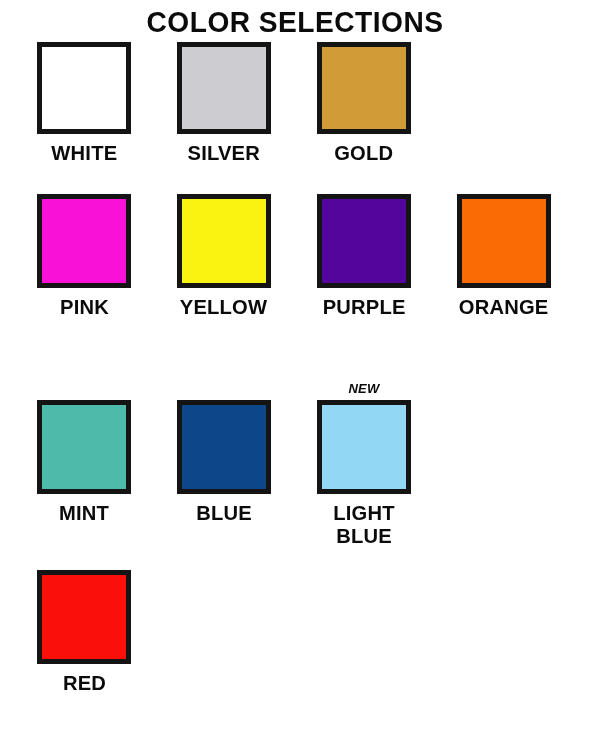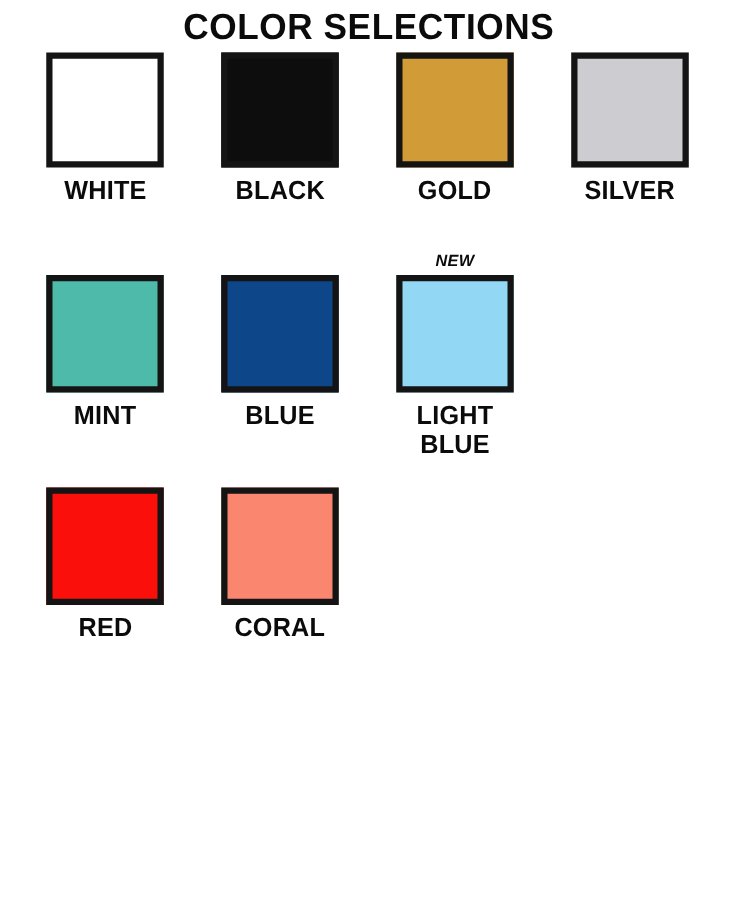--- a/index.html
+++ b/index.html
@@ -104,35 +104,52 @@
   <div class="swatch-grid">
 
     <div class="swatch-row row-1">
       <div class="swatch-cell">
 
         <div class="swatch-box" style="background: rgb(255, 255, 255); border-color: rgb(20, 20, 20);"></div>
         <div class="swatch-label">WHITE</div>
       </div>
       <div class="swatch-cell">
 
-        <div class="swatch-box" style="background: rgb(13, 13, 13); border-color: rgb(20, 20, 20);"></div>
-        <div class="swatch-label">BLACK</div>
+        <div class="swatch-box" style="background: rgb(204, 204, 209); border-color: rgb(20, 20, 20);"></div>
+        <div class="swatch-label">SILVER</div>
       </div>
       <div class="swatch-cell">
 
         <div class="swatch-box" style="background: rgb(209, 155, 56); border-color: rgb(20, 20, 20);"></div>
         <div class="swatch-label">GOLD</div>
       </div>
+    </div>
+
+    <div class="swatch-row row-2">
       <div class="swatch-cell">
 
-        <div class="swatch-box" style="background: rgb(204, 204, 209); border-color: rgb(20, 20, 20);"></div>
-        <div class="swatch-label">SILVER</div>
+        <div class="swatch-box" style="background: rgb(250, 17, 216); border-color: rgb(20, 20, 20);"></div>
+        <div class="swatch-label">PINK</div>
+      </div>
+      <div class="swatch-cell">
+
+        <div class="swatch-box" style="background: rgb(250, 242, 17); border-color: rgb(20, 20, 20);"></div>
+        <div class="swatch-label">YELLOW</div>
+      </div>
+      <div class="swatch-cell">
+
+        <div class="swatch-box" style="background: rgb(84, 5, 155); border-color: rgb(20, 20, 20);"></div>
+        <div class="swatch-label">PURPLE</div>
+      </div>
+      <div class="swatch-cell">
+
+        <div class="swatch-box" style="background: rgb(251, 107, 5); border-color: rgb(20, 20, 20);"></div>
+        <div class="swatch-label">ORANGE</div>
       </div>
     </div>
-
 
     <div class="swatch-row row-3">
       <div class="swatch-cell">
         <div class="cell-badge empty"></div>
         <div class="swatch-box" style="background: rgb(78, 186, 170); border-color: rgb(20, 20, 20);"></div>
         <div class="swatch-label">MINT</div>
       </div>
       <div class="swatch-cell">
         <div class="cell-badge empty"></div>
         <div class="swatch-box" style="background: rgb(13, 71, 137); border-color: rgb(20, 20, 20);"></div>
@@ -145,22 +162,17 @@
 BLUE</div>
       </div>
     </div>
 
     <div class="swatch-row row-4">
       <div class="swatch-cell">
 
         <div class="swatch-box" style="background: rgb(250, 15, 11); border-color: rgb(20, 20, 20);"></div>
         <div class="swatch-label">RED</div>
       </div>
-      <div class="swatch-cell">
-
-        <div class="swatch-box" style="background: rgb(251, 134, 111); border-color: rgb(20, 20, 20);"></div>
-        <div class="swatch-label">CORAL</div>
-      </div>
       <div class="swatch-cell"></div>
     </div>
 
   </div>
 </div>
 
 </body></html>

